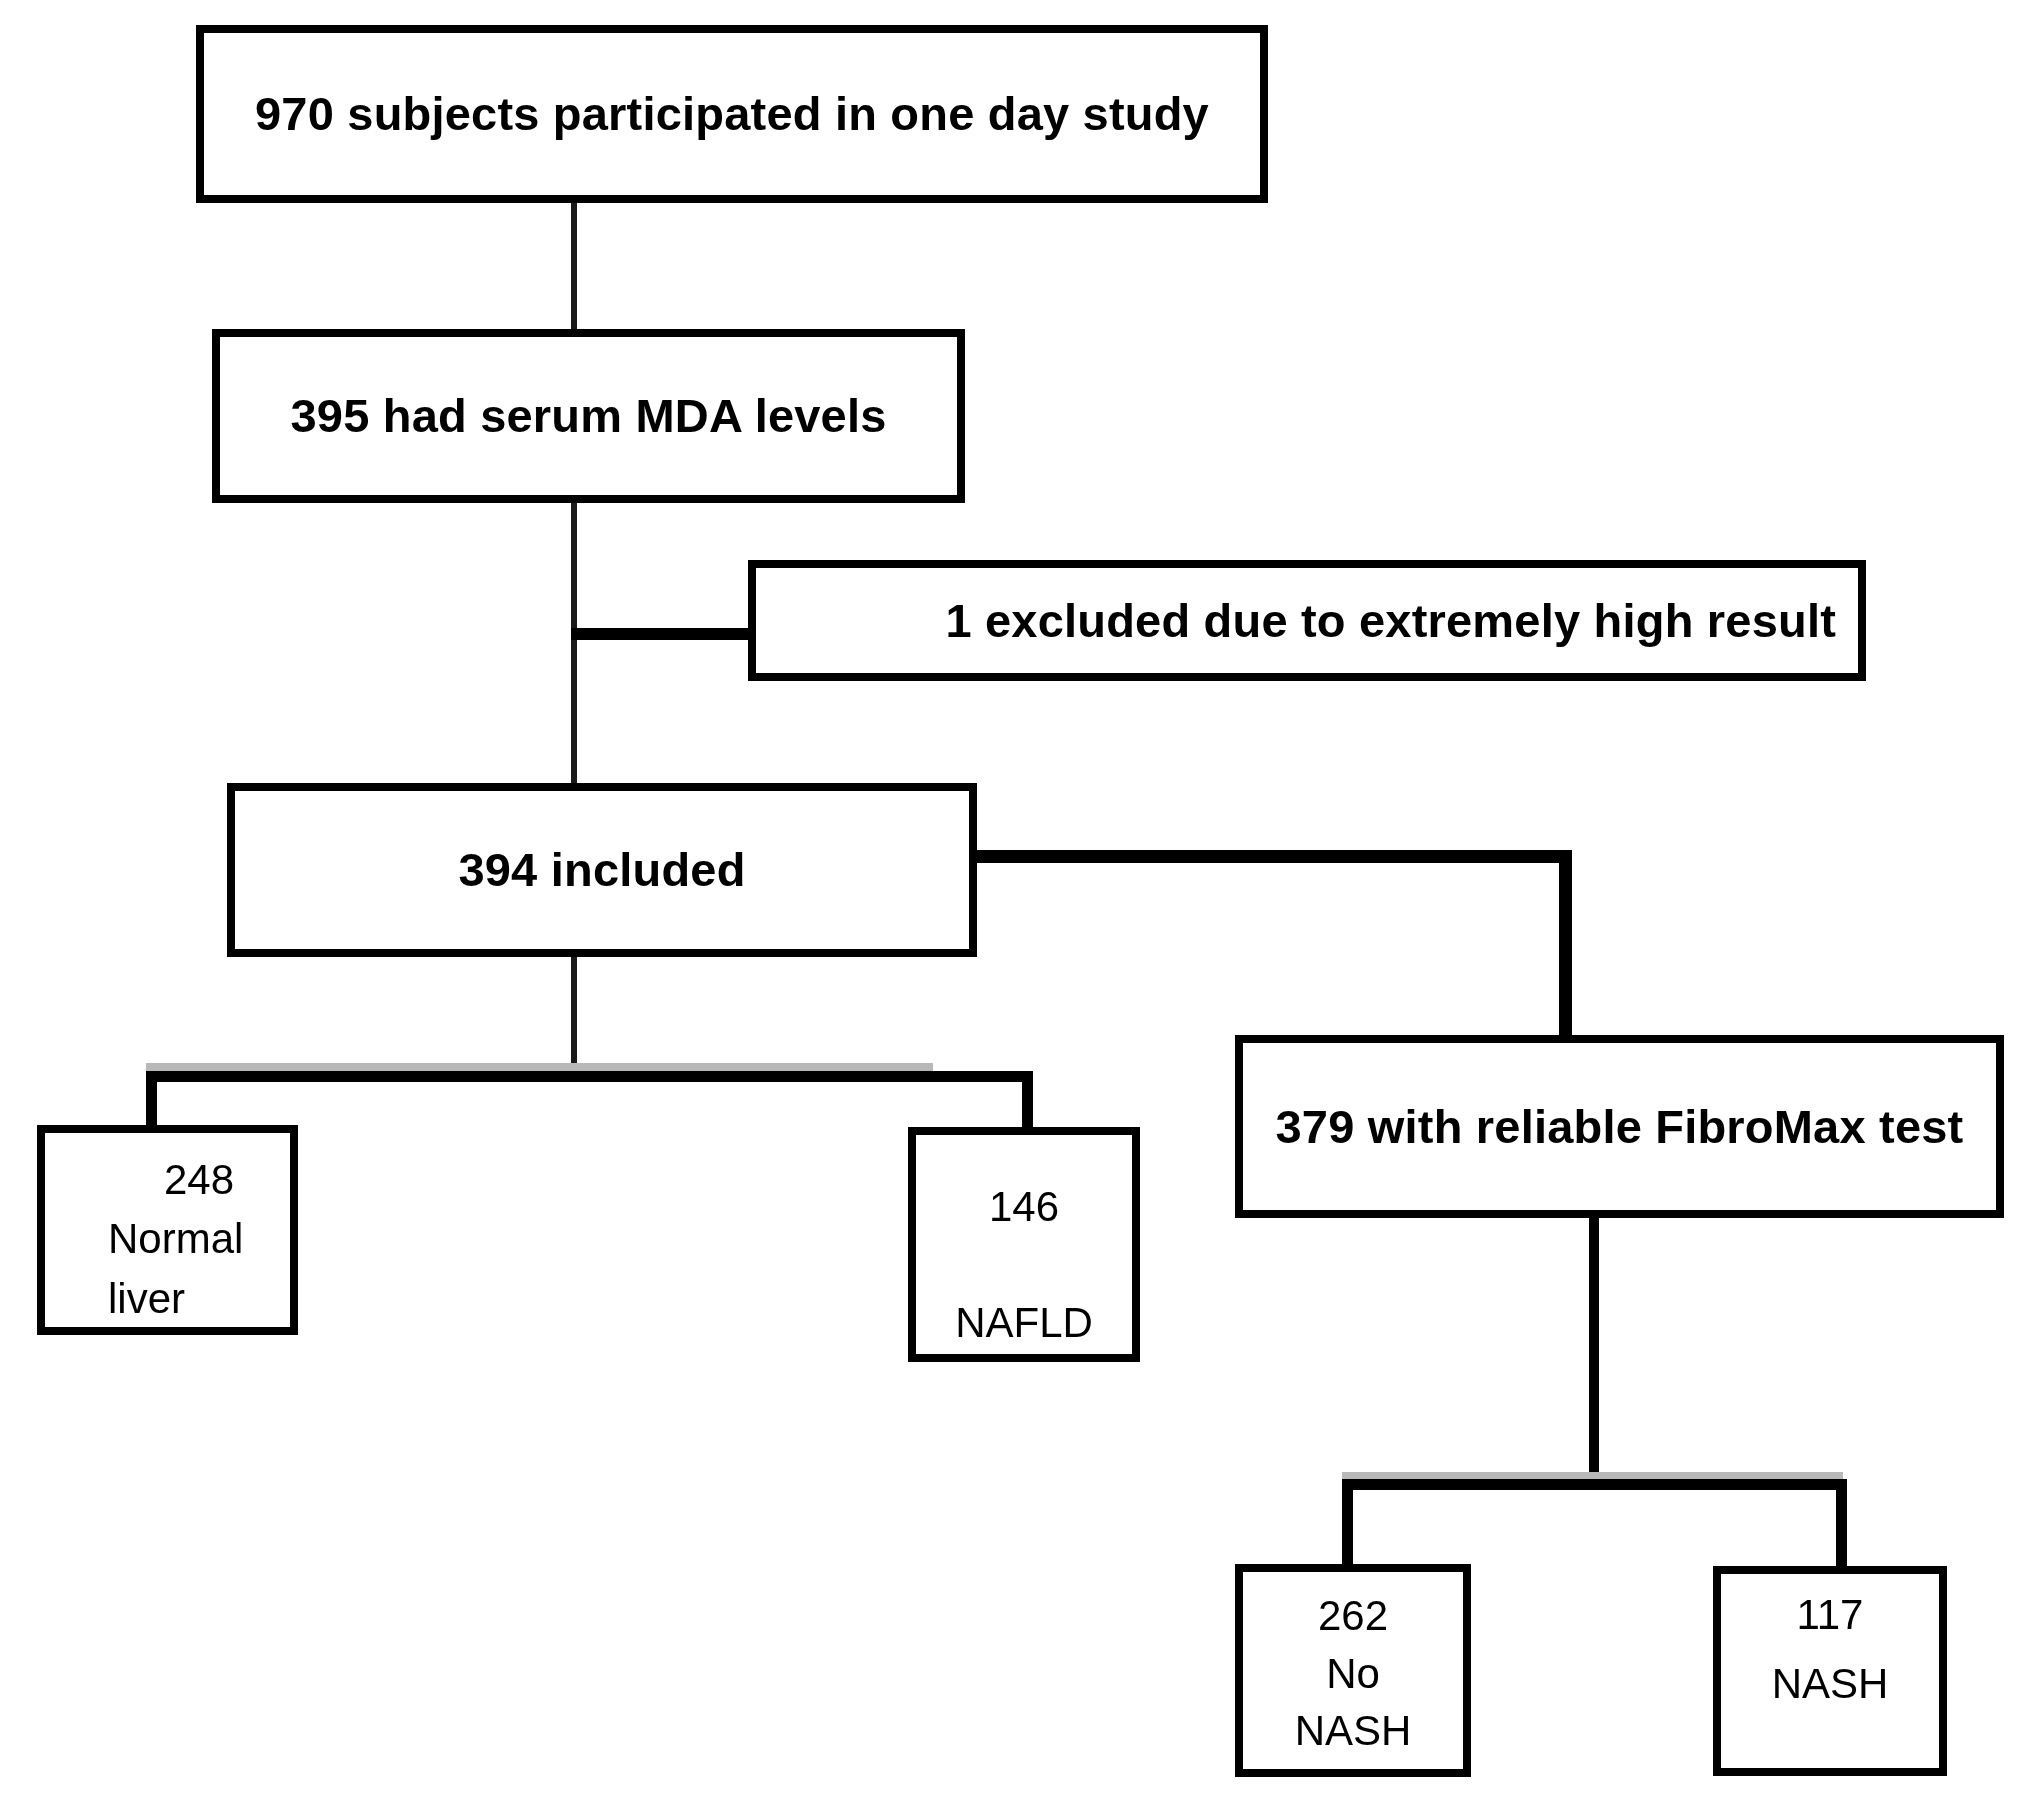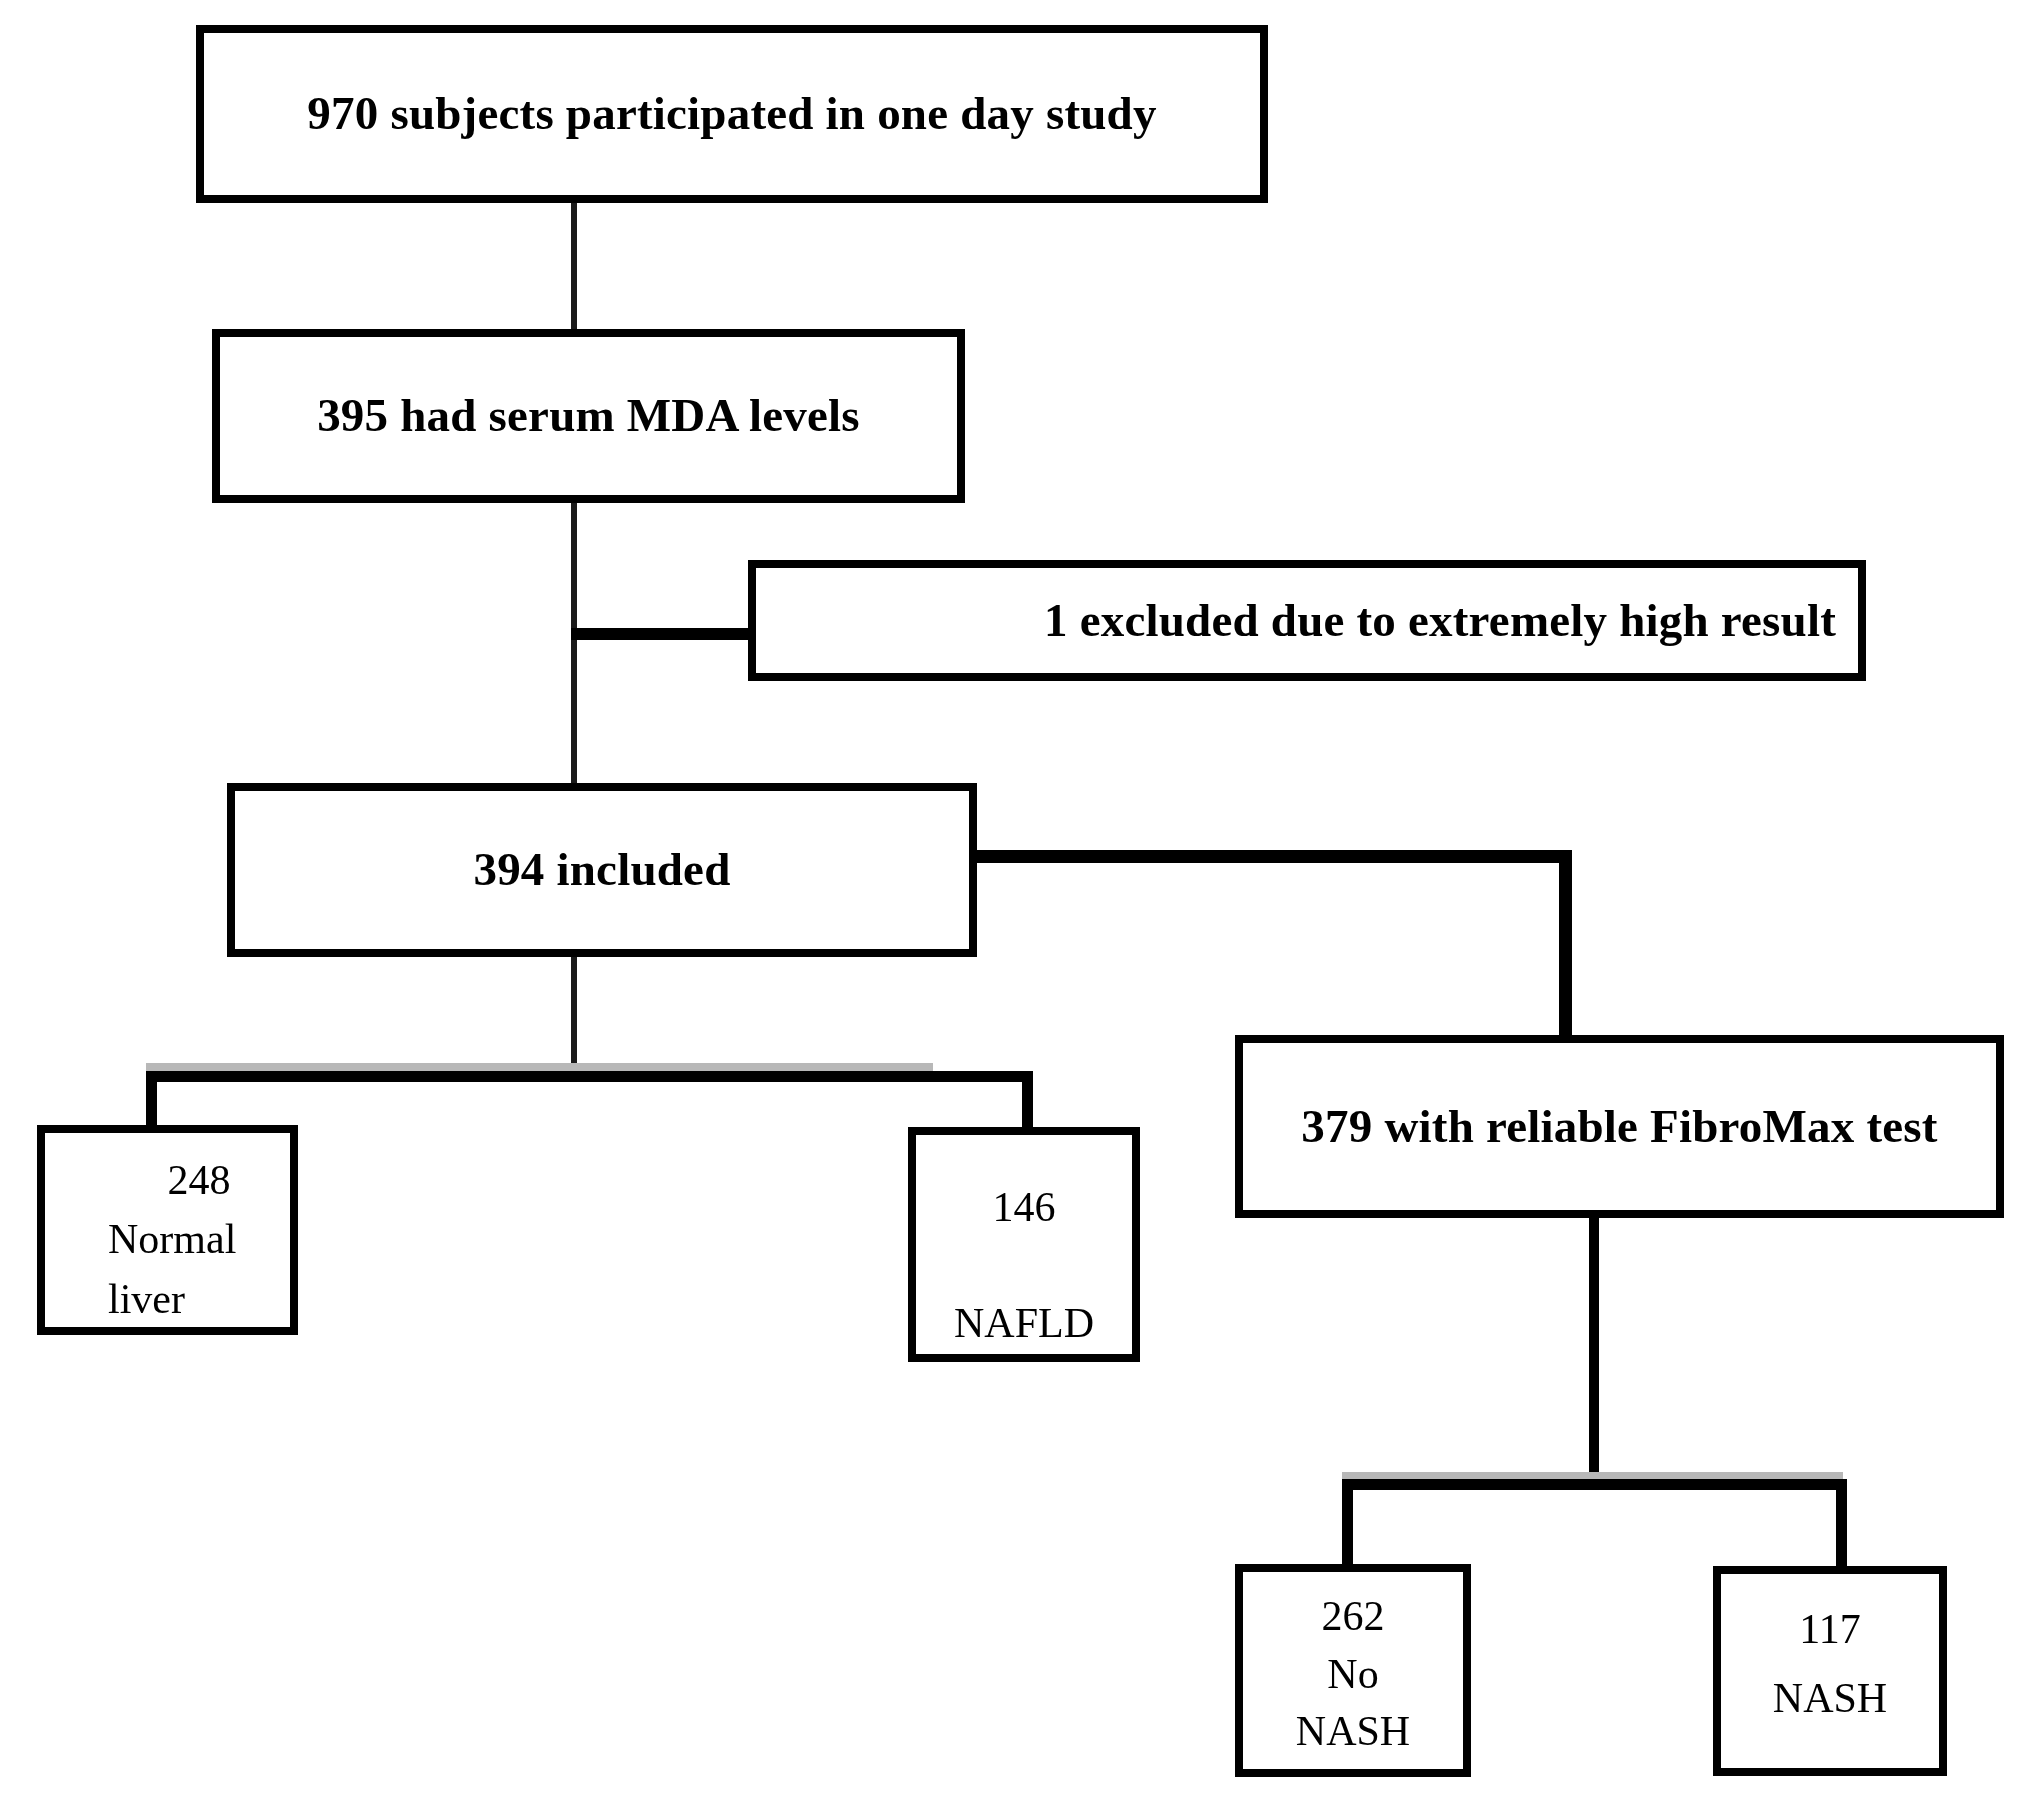--- a/index.html
+++ b/index.html
@@ -7,21 +7,21 @@
     margin: 0;
     padding: 0;
     background: #ffffff;
   }
   #canvas {
     position: relative;
     width: 2035px;
     height: 1815px;
     background: #ffffff;
     overflow: hidden;
-    font-family: Liberation Serif, serif;
+    font-family: Liberation Sans, sans-serif;
   }
 
   
   .node {
     position: absolute;
     box-sizing: border-box;
     background: #ffffff;
     border: 8.6px solid #000000;
     display: flex;
     flex-direction: column;
@@ -128,19 +128,19 @@
   <div class="node wide" style="left:1235px; top:1035px; width:769px; height:183px;">
     <span class="line nodetext">379 with reliable FibroMax test</span>
   </div>
 
   <div class="node leaf" style="left:1235px; top:1564px; width:236px; height:213px;">
     <span class="line nodetext">262</span>
     <span class="line nodetext">No</span>
     <span class="line nodetext">NASH</span>
   </div>
 
-  <div class="node leaf" style="left:1713px; top:1566px; width:234px; height:210px; justify-content:flex-start; padding-top:31px;">
+  <div class="node leaf" style="left:1713px; top:1566px; width:234px; height:210px; justify-content:flex-start; padding-top:17px;">
     <span class="line nodetext">117</span>
     <span class="line nodetext" style="margin-top:22px;">NASH</span>
   </div>
 
 </div>
 
 
 </body></html>

